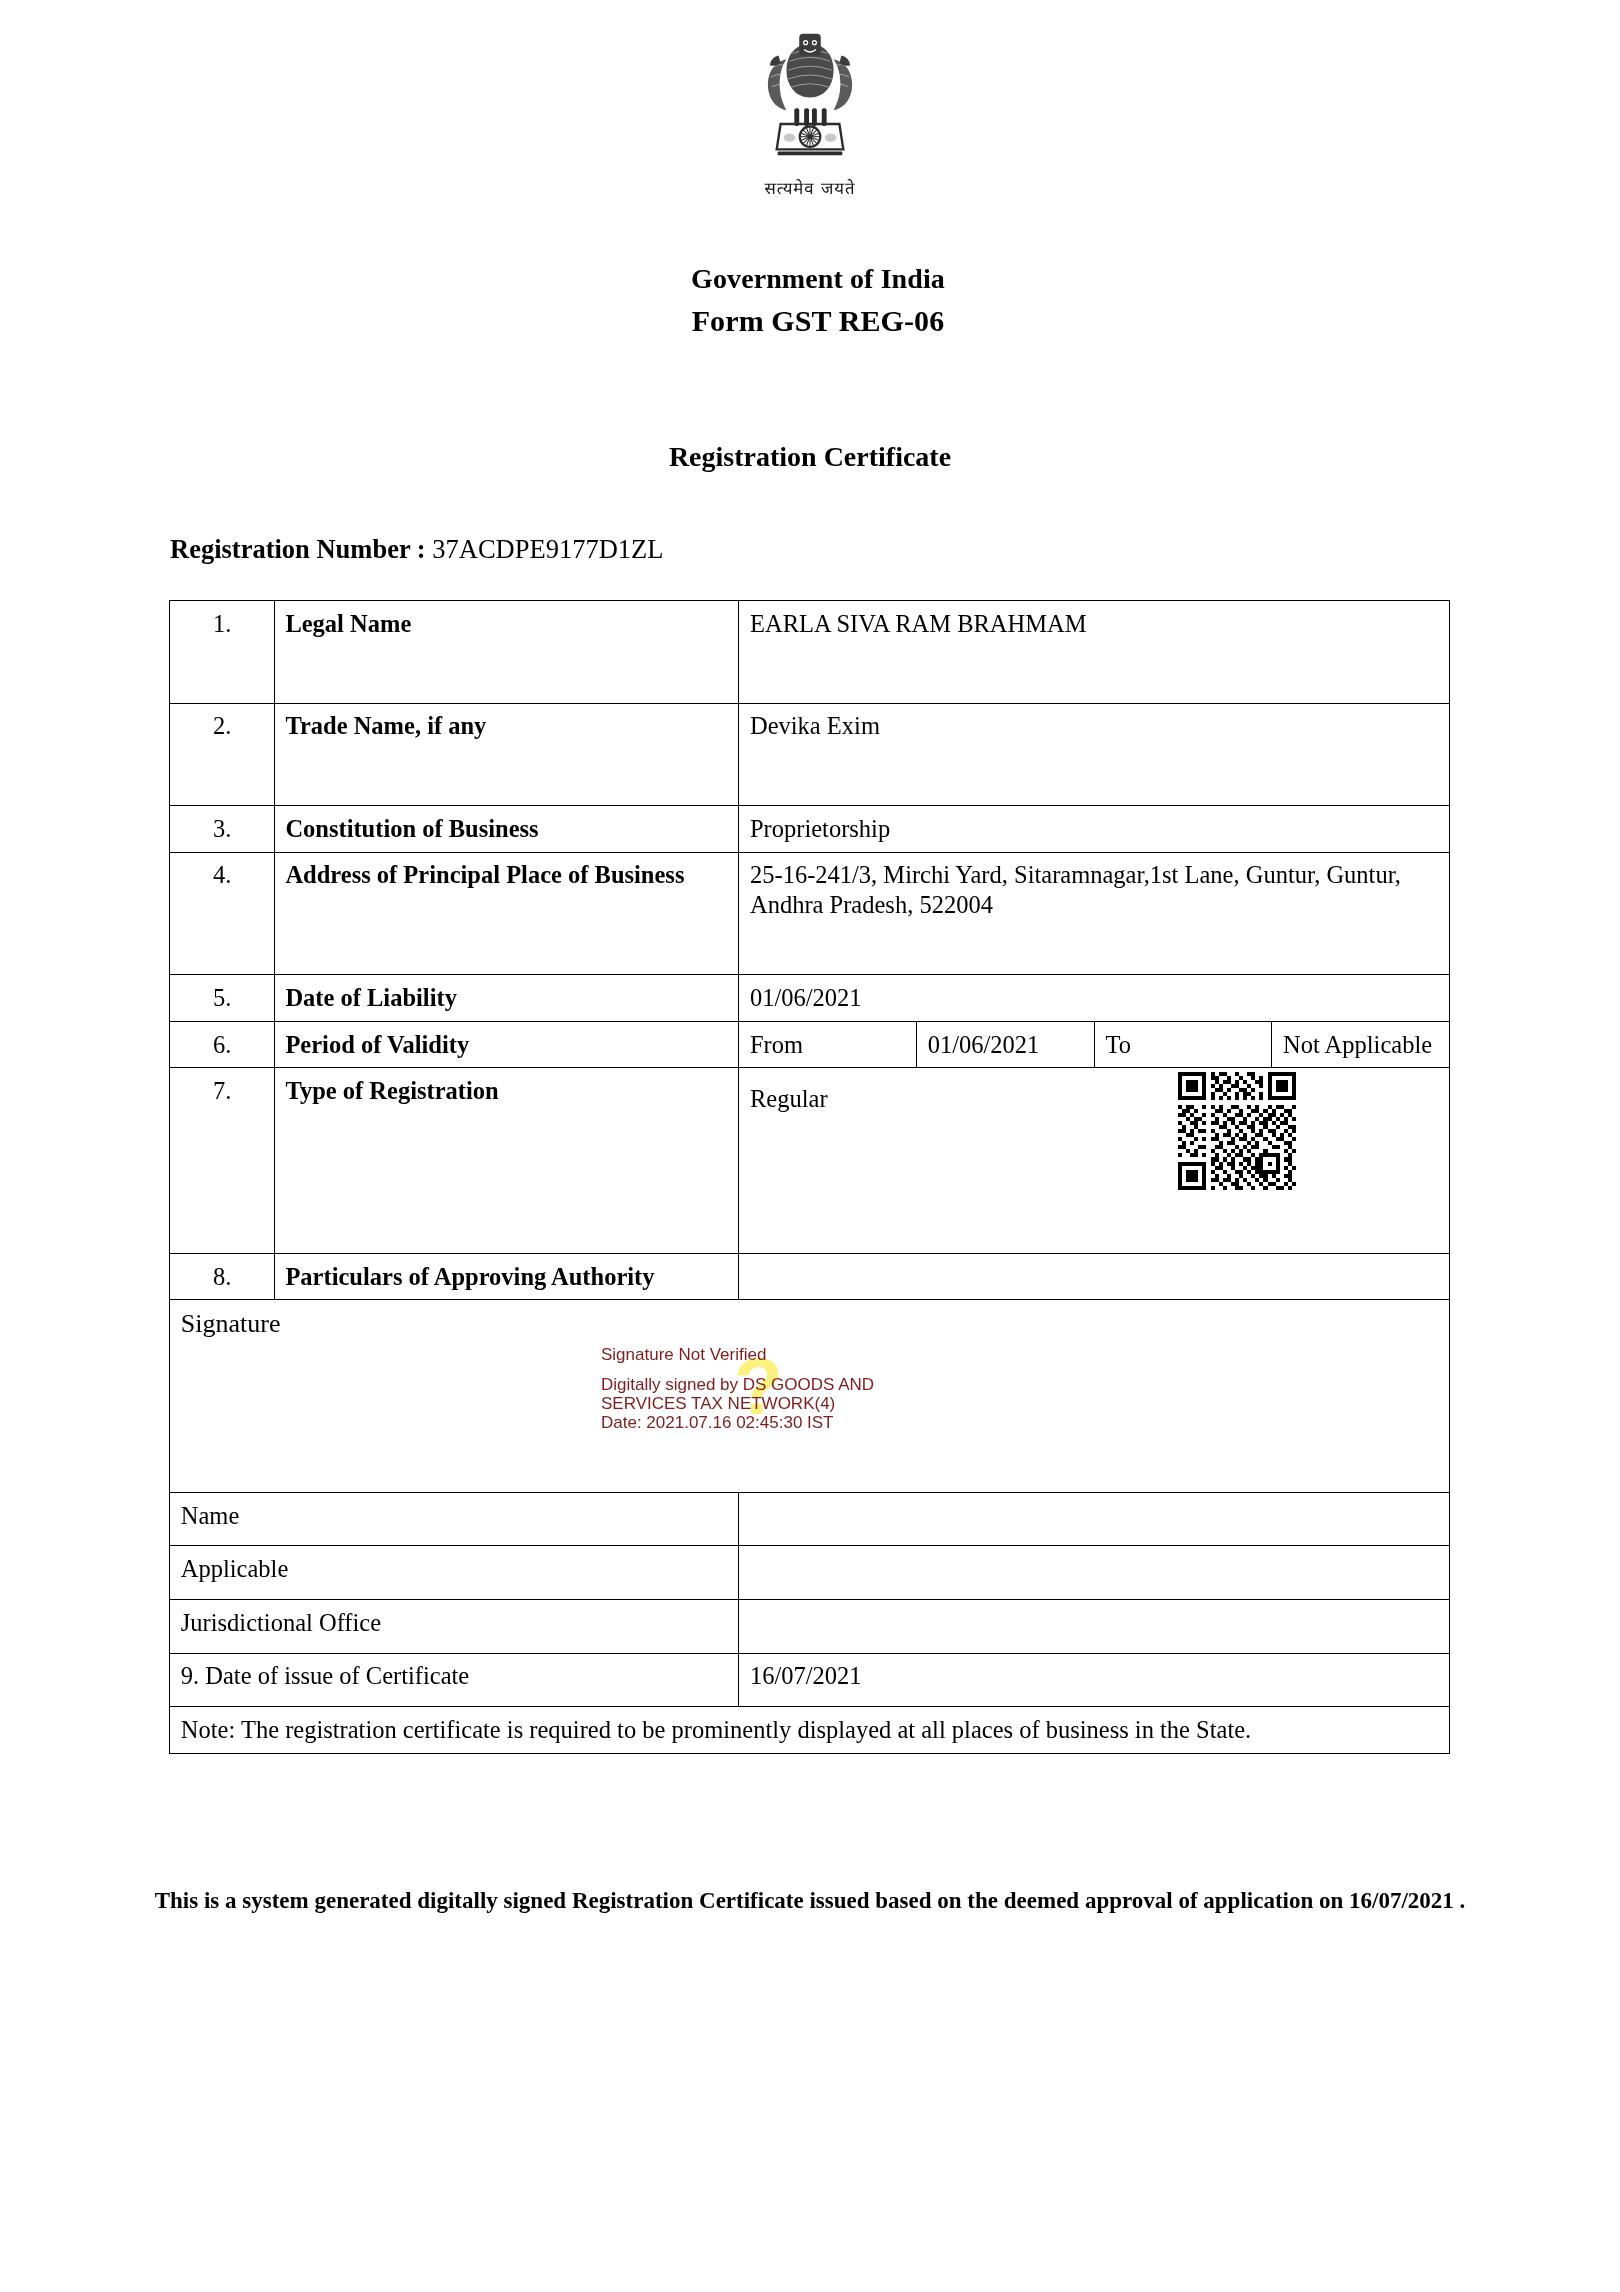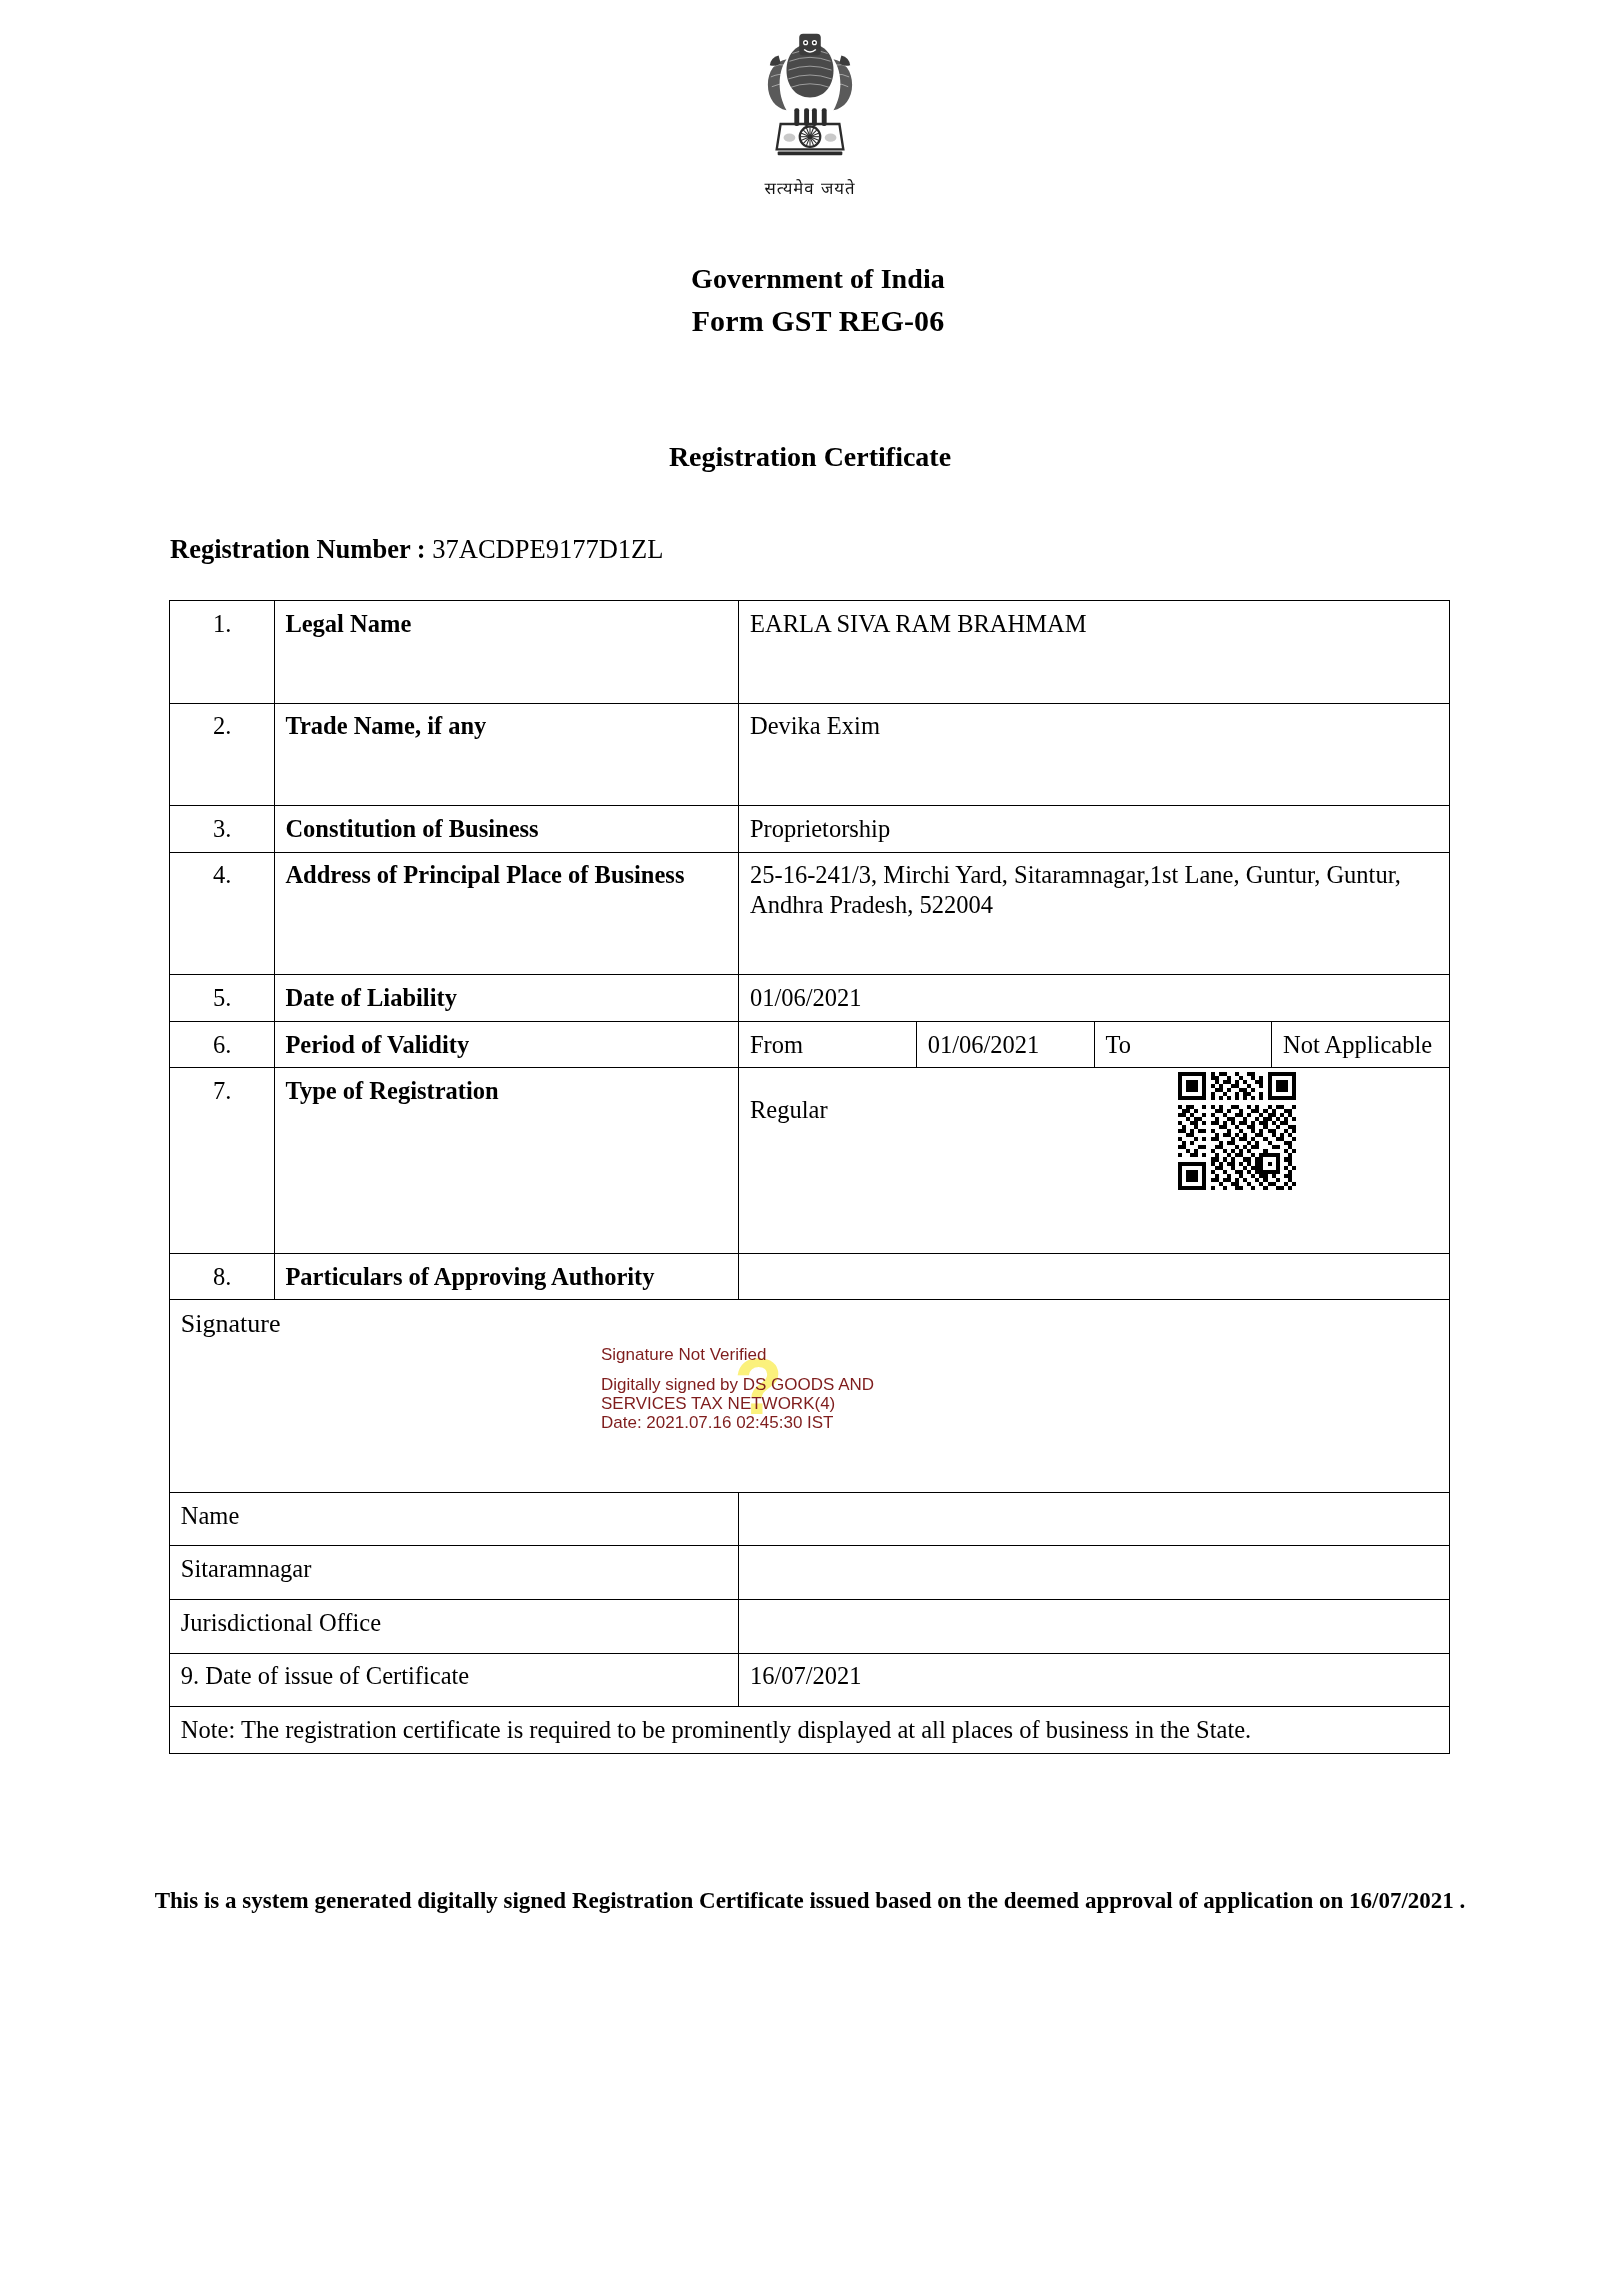--- a/index.html
+++ b/index.html
@@ -276,21 +276,21 @@
         <td class="sub-from">From</td>
         <td class="sub-date">01/06/2021</td>
         <td class="sub-to">To</td>
         <td class="sub-na">Not Applicable</td>
       </tr>
 
       <tr>
         <td class="c-sn row-7">7.</td>
         <td class="c-lbl row-7">Type of Registration</td>
         <td class="c-val val-reg row-7" colspan="4">
-          <span style="display:inline-block;margin-top:19px;text-align:right;">Regular</span>
+          <span style="display:inline-block;margin-top:8px;text-align:right;">Regular</span>
           <span class="qr-holder">
             <svg width="118" height="118" viewBox="0 0 29 29" shape-rendering="crispEdges" xmlns="http://www.w3.org/2000/svg">
               <rect width="29" height="29" fill="#ffffff"></rect>
               <g fill="#000000">
 
                 <rect x="0" y="0" width="7" height="1"></rect>
                   <rect x="0" y="6" width="7" height="1"></rect>
                 <rect x="0" y="0" width="1" height="7"></rect>
                   <rect x="6" y="0" width="1" height="7"></rect>
                 <rect x="2" y="2" width="3" height="3"></rect>
@@ -552,21 +552,21 @@
             <div>Date: 2021.07.16 02:45:30 IST</div>
           </div>
         </td>
       </tr>
 
       <tr class="brow">
         <td class="c-blbl" colspan="2">Name</td>
         <td colspan="4"></td>
       </tr>
       <tr class="brow">
-        <td class="c-blbl" colspan="2">Sitaramnagar</td>
+        <td class="c-blbl" colspan="2">Applicable</td>
         <td colspan="4"></td>
       </tr>
       <tr class="brow">
         <td class="c-blbl" colspan="2">Jurisdictional Office</td>
         <td colspan="4"></td>
       </tr>
 
       <tr class="brow">
         <td class="c-blbl" colspan="2">9. Date of issue of Certificate</td>
         <td colspan="4">16/07/2021</td>

